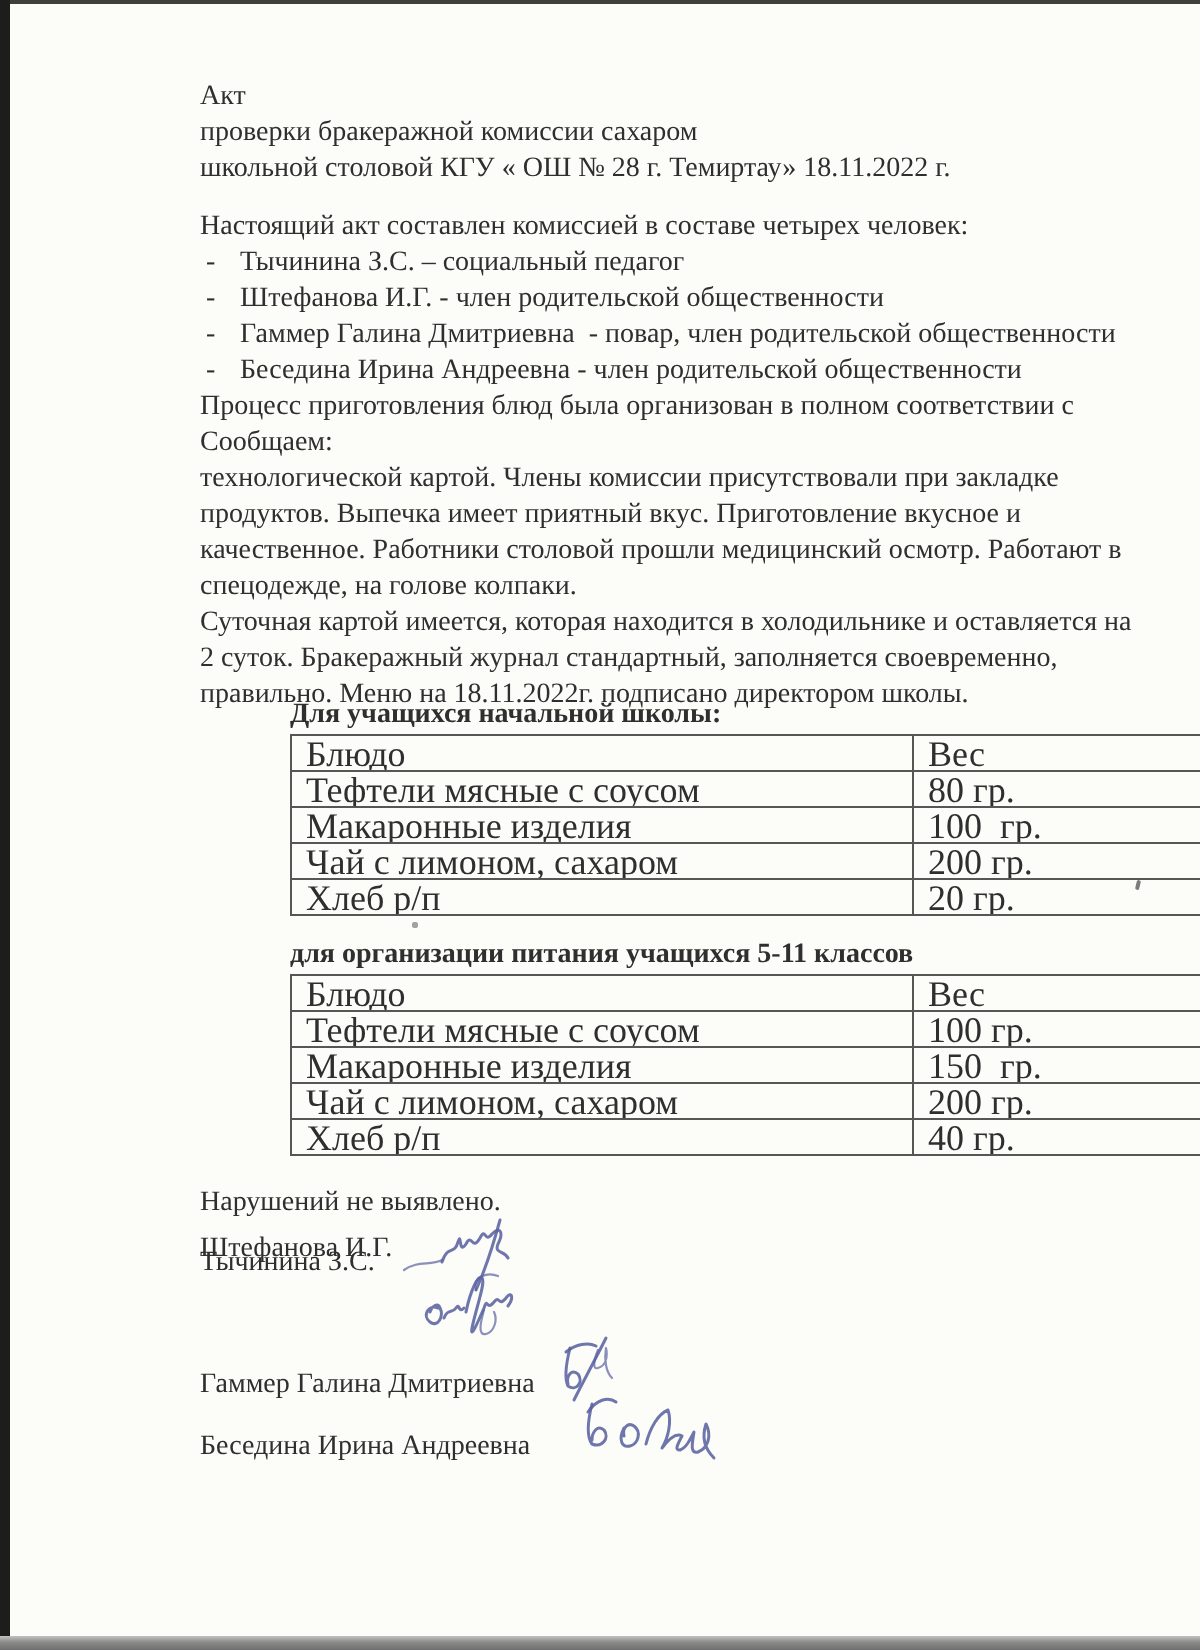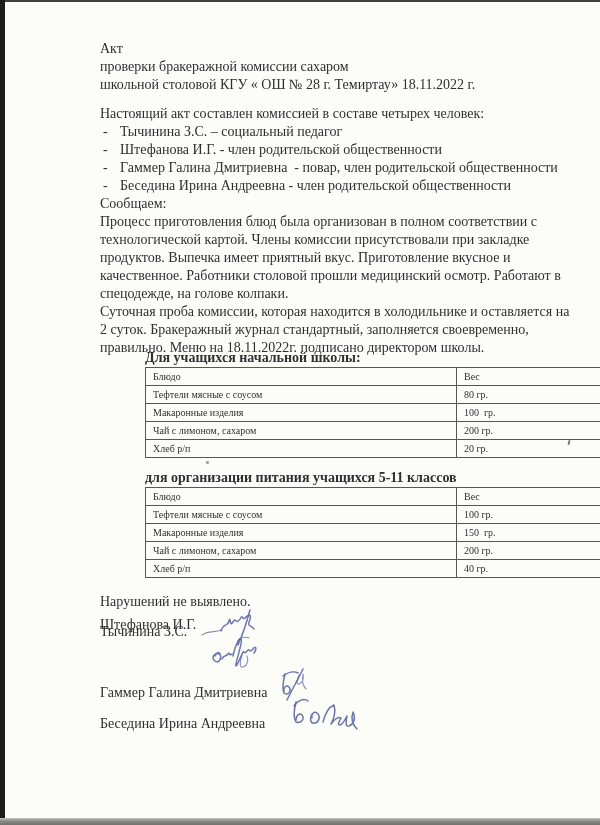--- a/index.html
+++ b/index.html
@@ -29,21 +29,21 @@
   .member .mtext{white-space:pre;}
 
   .tblock{position:absolute;left:97px;width:470px;margin-left:48px;}
   .tblock.t1{top:350px;}
   .tblock.t2{top:470px;}
   .tcaption{font-weight:bold;height:17px;line-height:16px;white-space:nowrap;}
   table.menu{border-collapse:collapse;table-layout:fixed;width:470px;margin-top:0;}
   table.menu td{
     border:1px solid var(--table_border,#565654);
     height:18px;box-sizing:border-box;
-    padding:0 4px 0 7px;font-size:10px;line-height:16px;
+    padding:0 4px 0 7px;font-size:18px;line-height:16px;
     white-space:pre;overflow:hidden;vertical-align:middle;
   }
   table.menu col.c1{width:311px;}
   table.menu col.c2{width:159px;}
 
   .conclusion{position:absolute;left:100px;top:593px;white-space:nowrap;}
   .signame{position:absolute;left:100px;white-space:nowrap;}
   .signame.n1{top:623px;}
   .signame.n2{top:616px;text-align:right;}
   .signame.n3{top:684px;}
@@ -88,29 +88,29 @@
     </div>
     <div class="member">
       <span class="bullet">-</span>
       <span class="mtext">Гаммер Галина Дмитриевна  - повар, член родительской общественности</span>
     </div>
     <div class="member">
       <span class="bullet">-</span>
       <span class="mtext">Беседина Ирина Андреевна - член родительской общественности</span>
     </div>
 
+    <div class="line">Процесс приготовления блюд была организован в полном соответствии с</div>
+
     <div class="line">Сообщаем:</div>
-
-    <div class="line">Процесс приготовления блюд была организован в полном соответствии с</div>
     <div class="line">технологической картой. Члены комиссии присутствовали при закладке</div>
     <div class="line">продуктов. Выпечка имеет приятный вкус. Приготовление вкусное и</div>
     <div class="line">качественное. Работники столовой прошли медицинский осмотр. Работают в</div>
     <div class="line">спецодежде, на голове колпаки.</div>
 
-    <div class="line">Суточная проба комиссии, которая находится в холодильнике и оставляется на</div>
+    <div class="line">Суточная картой имеется, которая находится в холодильнике и оставляется на</div>
     <div class="line">2 суток. Бракеражный журнал стандартный, заполняется своевременно,</div>
     <div class="line">правильно. Меню на 18.11.2022г. подписано директором школы.</div>
   </div>
 
   <div class="tblock t1">
     <div class="tcaption">Для учащихся начальной школы:</div>
     <table class="menu">
       <colgroup>
           <col class="c1">
           <col class="c2">

